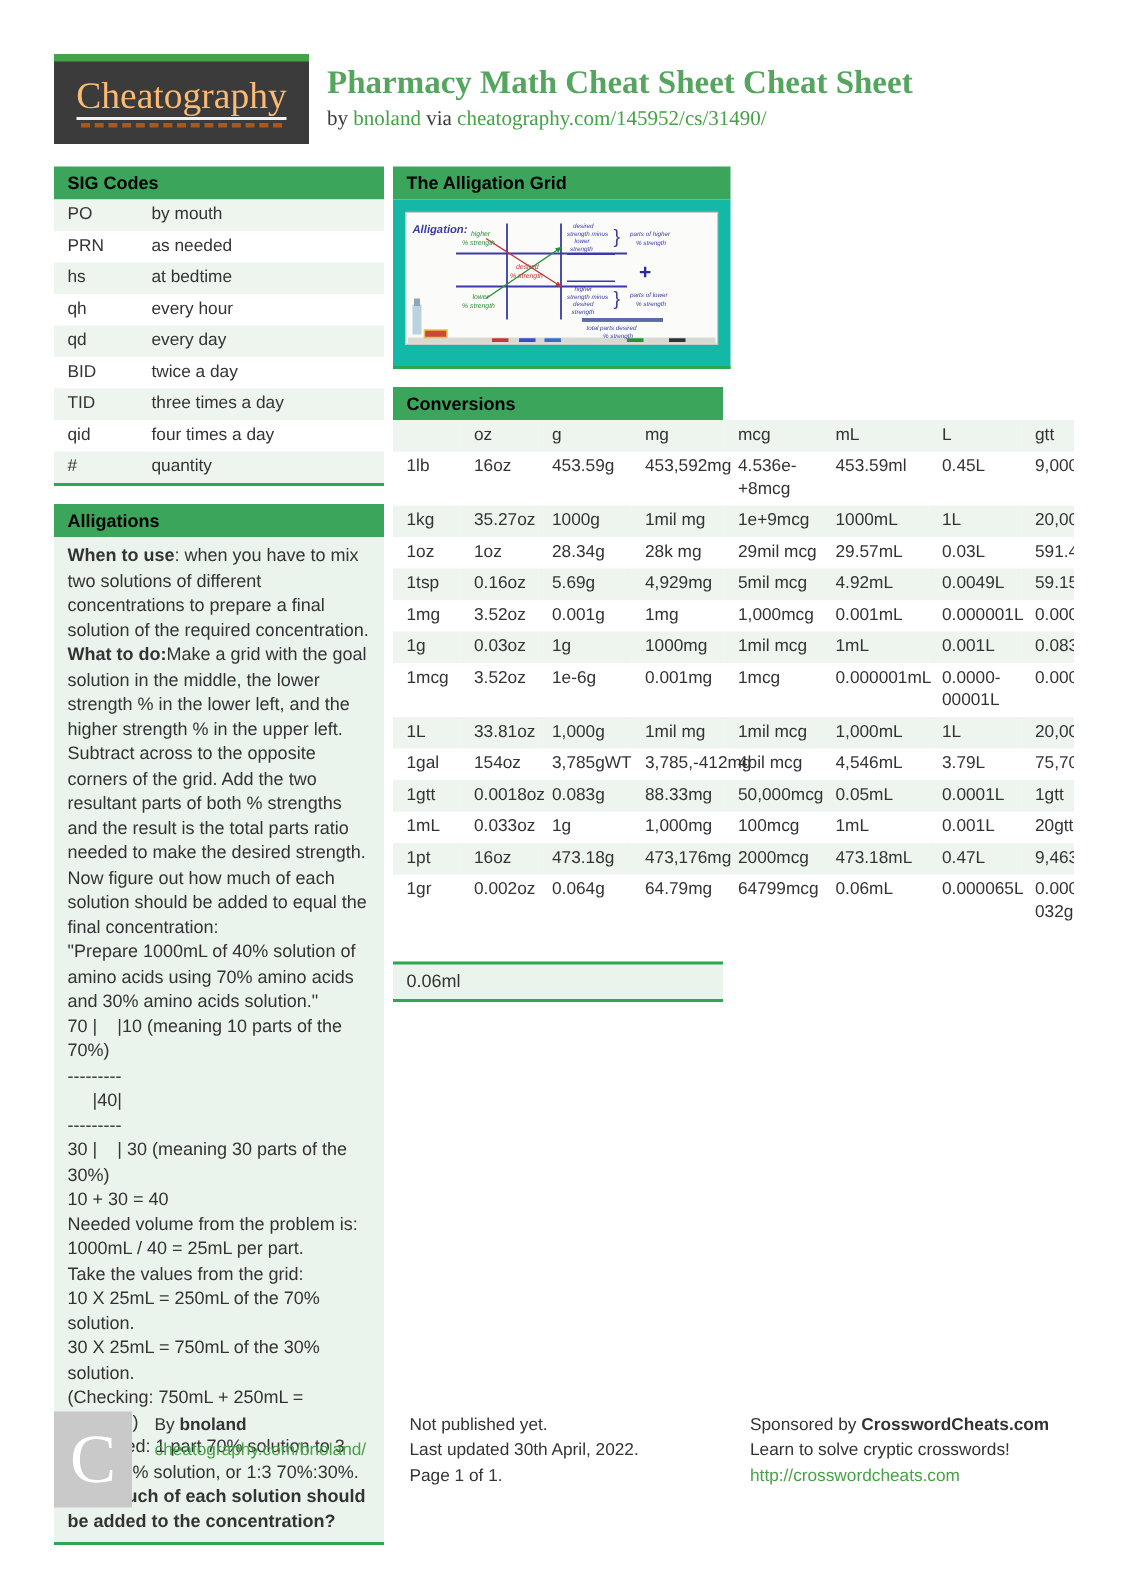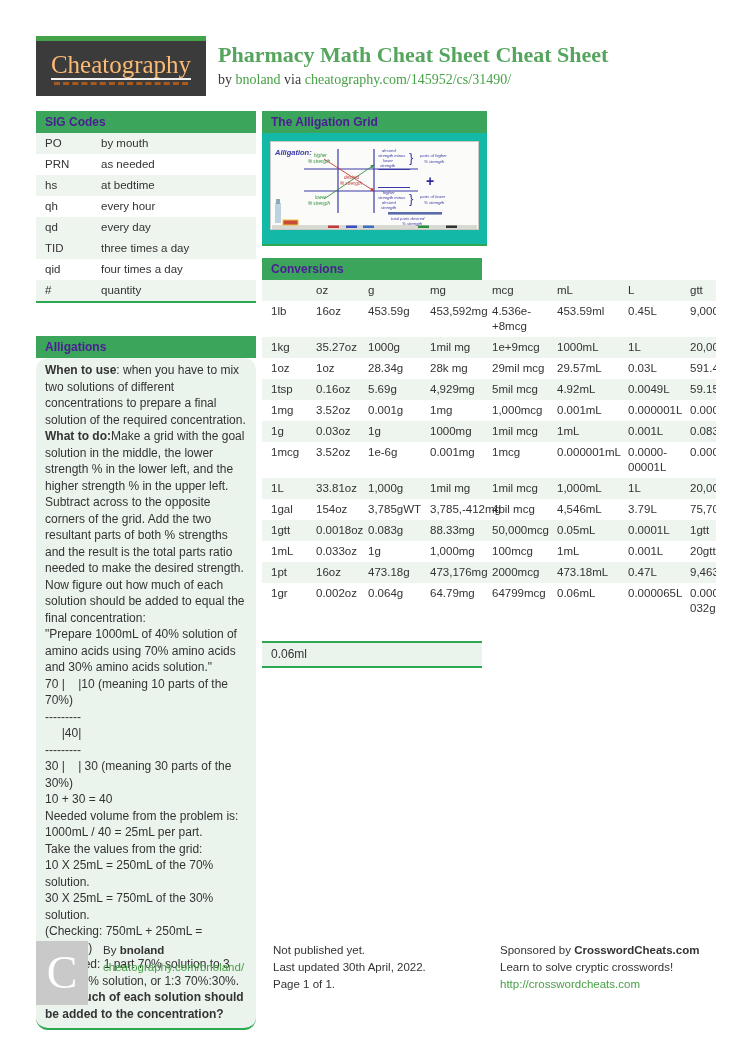--- a/index.html
+++ b/index.html
@@ -9,33 +9,33 @@
   
   .logo{position:absolute;left:36px;top:36px;width:170px;height:60px;background:#3b3b3b;border-top:5px solid #44a248;box-sizing:border-box;text-align:center;cursor:pointer;}
   .logo-text{display:inline-block;margin-top:11px;font-family:"Liberation Serif","DejaVu Serif",serif;font-size:25px;color:#fdba74;border-bottom:2px solid #f2f2f2;padding-bottom:1px;line-height:1;}
   .logo-dash{width:134px;margin:2px auto 0;border-top:3px dashed #a85a1e;height:0;}
   .titleblock{position:absolute;left:218px;top:41px;font-family:"Liberation Serif","DejaVu Serif",serif;}
   .title{font-size:22px;font-weight:bold;color:#55a55e;line-height:1.25;}
   .byline{font-size:14px;color:#3b3b3b;margin-top:3px;}
   .glink{color:#47a147;text-decoration:none;cursor:pointer;}
 
   
-  .panel-header{background:#3aa55b;color:#4c1d95;font-size:12px;font-weight:bold;height:22px;line-height:22px;padding-left:9px;box-sizing:border-box;}
+  .panel-header{background:#3aa55b;color:#000000;font-size:12px;font-weight:bold;height:22px;line-height:22px;padding-left:9px;box-sizing:border-box;}
 
   
   .sig{position:absolute;left:36px;top:111px;width:220px;}
   table.datatable{border-collapse:collapse;width:100%;font-size:11.5px;color:#333;}
   table.datatable td,table.datatable th{padding:3px 0 3px 9px;text-align:left;font-weight:normal;line-height:15px;vertical-align:top;}
   tr.tint{background:#eef4ee;}
   .sig table{border-bottom:2px solid #2ea850;}
   .sig col.c1{width:56px;}
 
   
   .alligations{position:absolute;left:36px;top:336px;width:220px;}
-  .allig-body{background:#ebf4ec;padding:4px 9px 6px;border-bottom:2px solid #2ea850;font-size:12px;line-height:16.5px;border-radius:12px;}
+  .allig-body{background:#ebf4ec;padding:4px 9px 6px;border-bottom:2px solid #2ea850;font-size:12px;line-height:16.5px;}
   .allig-line{white-space:pre-wrap;}
 
   
   .gridpanel{position:absolute;left:262px;top:111px;width:225px;}
   .grid-body{background:#14b8a6;padding:8px 6px 9px 8px;border-bottom:2px solid #2ea850;}
   .whiteboard{display:block;}
 
   
   .conversions{position:absolute;left:262px;top:258px;width:454px;overflow:hidden;}
   .conversions .panel-header{width:220px;}
@@ -89,20 +89,24 @@
             <td>hs</td>
             <td>at bedtime</td>
           </tr>
           <tr>
             <td>qh</td>
             <td>every hour</td>
           </tr>
           <tr class="tint">
             <td>qd</td>
             <td>every day</td>
+          </tr>
+          <tr>
+            <td>BID</td>
+            <td>twice a day</td>
           </tr>
           <tr class="tint">
             <td>TID</td>
             <td>three times a day</td>
           </tr>
           <tr>
             <td>qid</td>
             <td>four times a day</td>
           </tr>
           <tr class="tint">

